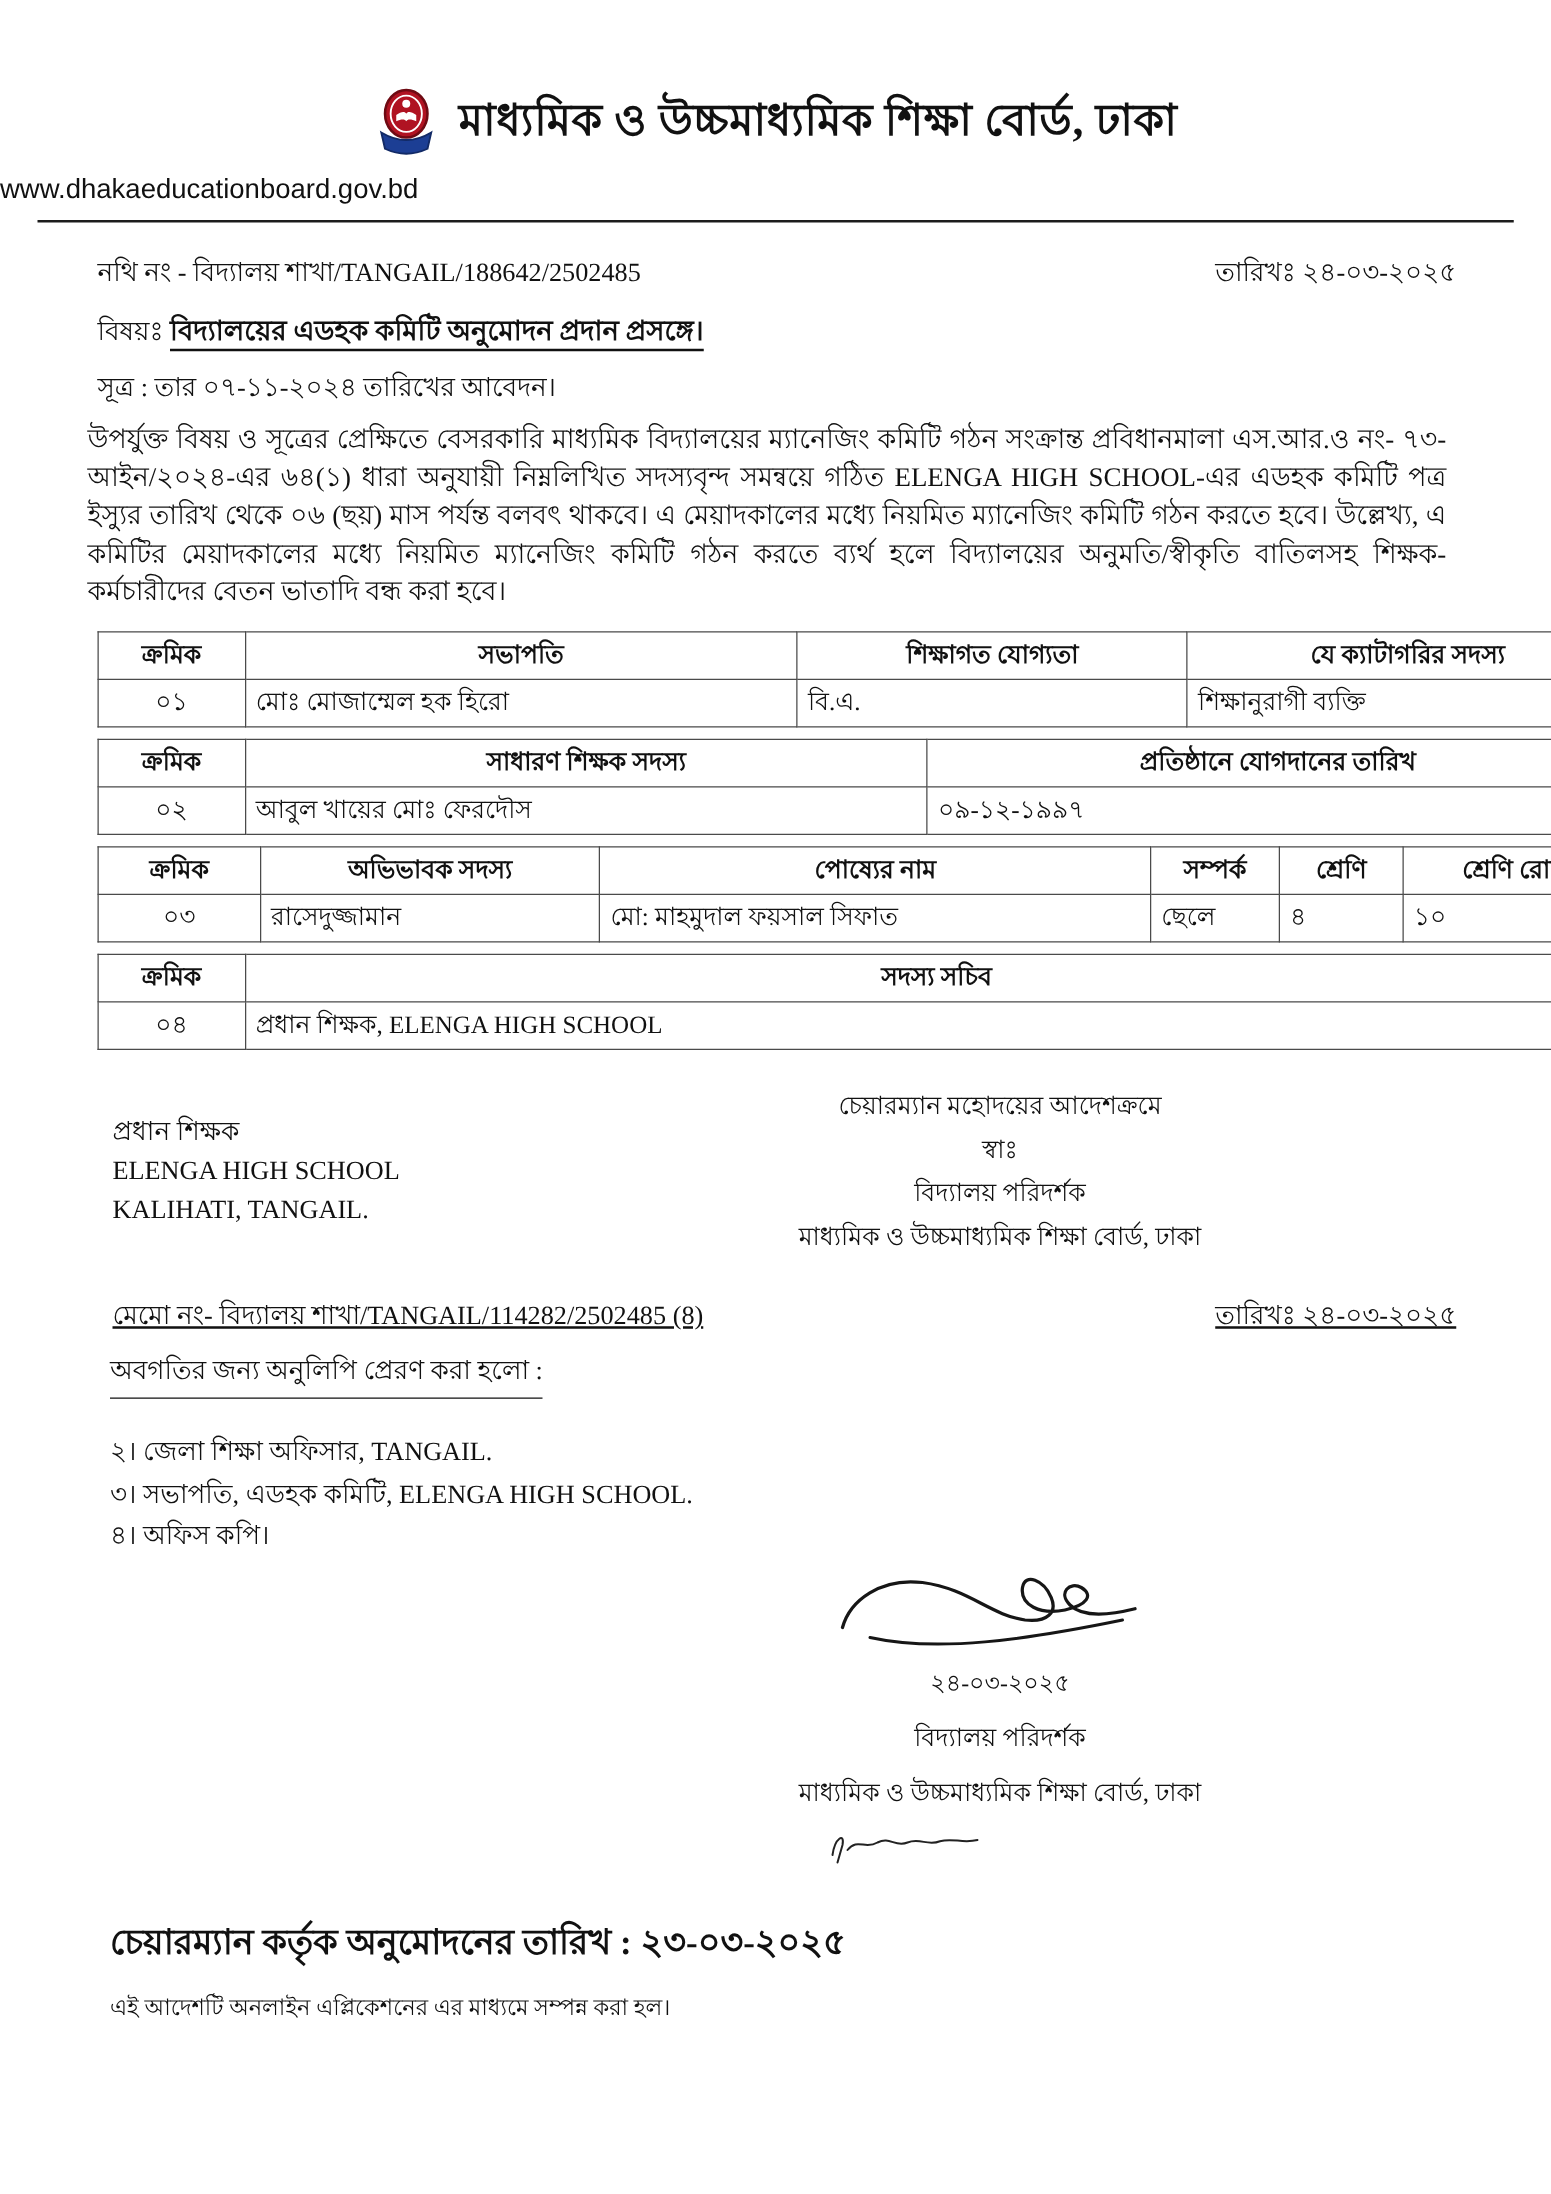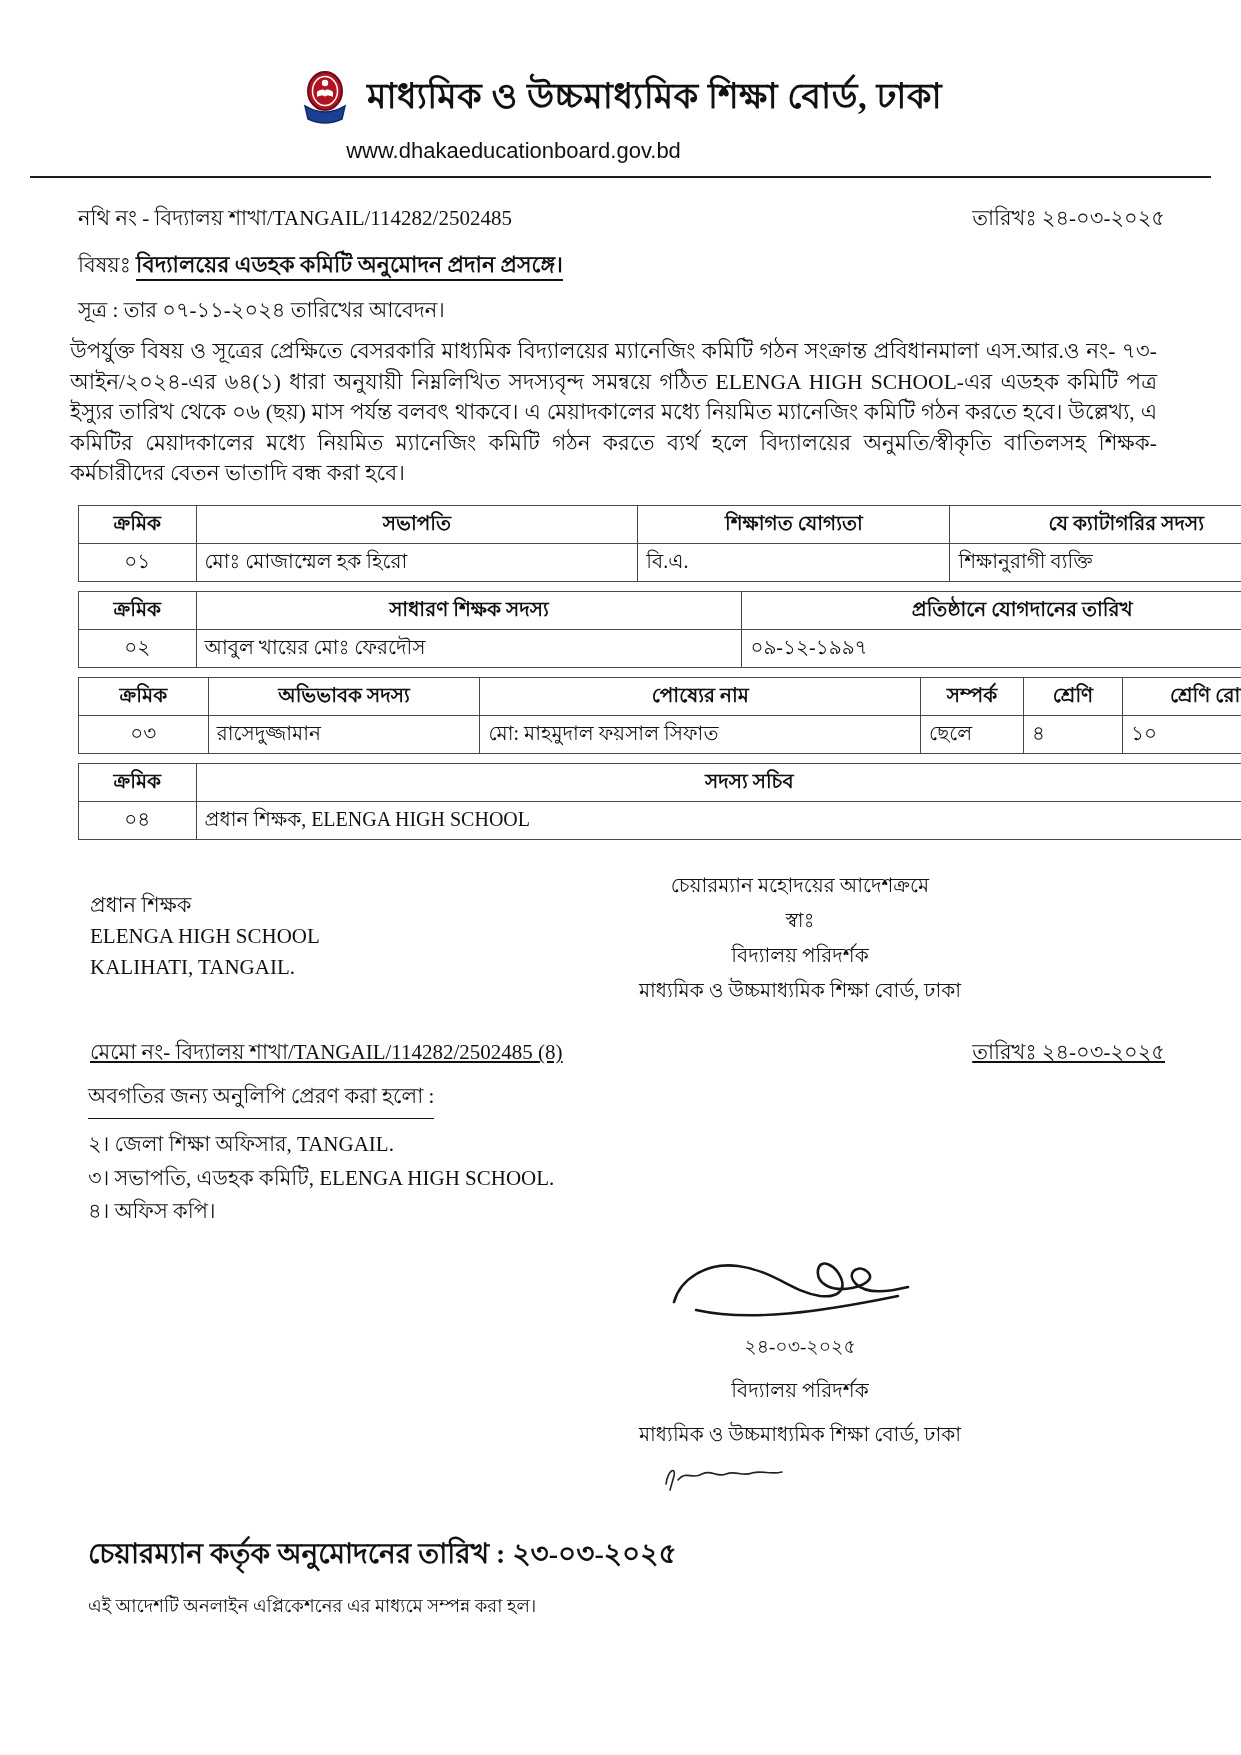--- a/index.html
+++ b/index.html
@@ -8,21 +8,21 @@
     width:1241px; height:1755px; position:relative; overflow:hidden;
     font-family:"Liberation Serif", "DejaVu Serif", serif;
     color:#111;
   }
   .abs { position:absolute; }
 
   
   .header-row { top:68px; left:0; width:1241px; display:flex; align-items:center; justify-content:center; gap:16px; }
   .logo { width:52px; height:60px; flex:0 0 auto; }
   .org-name { font-size:35px; font-weight:bold; letter-spacing:0.5px; }
-  .website { top:138px; left:0; width:1027px; text-align:center; font-size:22px; font-family:"Liberation Sans","DejaVu Sans",sans-serif; }
+  .website { top:138px; left:0; width:1027px; font-size:22px; font-family:"Liberation Sans","DejaVu Sans",sans-serif; }
   .divider { top:176px; left:30px; width:1181px; border-top:2px solid #1c1c1c; }
 
   
   .ref-row { top:202px; left:78px; width:1087px; display:flex; justify-content:space-between; font-size:21px; }
   .subject-row { top:247px; left:78px; width:1087px; font-size:21px; }
   .subject-strong { font-weight:bold; font-size:22px; border-bottom:2px solid #111; padding-bottom:2px; }
   .source-row { top:294px; left:78px; width:1087px; font-size:21px; }
 
   
   .body-para { top:336px; left:70px; width:1087px; font-size:21.5px; line-height:30.5px; text-align:justify; }
@@ -37,21 +37,21 @@
 
   
   .sig-left { top:890px; left:90px; font-size:21px; line-height:31px; }
   .sig-right { top:868px; left:600px; width:400px; text-align:center; font-size:20px; line-height:35px; }
 
   
   .memo-row { top:1036px; left:90px; width:1075px; display:flex; justify-content:space-between; font-size:21px;text-decoration:underline; }
 
   
   .copies { top:1080px; left:88px; font-size:21px; }
-  .copies-heading { display:inline-block; border-bottom:1.5px solid #111; padding-bottom:3px; margin-bottom:9px; }
+  .copies-heading { display:inline-block; border-bottom:1.5px solid #111; padding-bottom:3px; margin-bottom:26px; }
   .copies-item { line-height:33.5px; }
 
   
   .sign-block { top:1240px; left:590px; width:420px; text-align:center; }
   .scribble { width:280px; height:88px; display:block; margin:0 auto; }
   .sign-date { font-size:19px; margin-top:4px; }
   .sign-title { font-size:20px; margin-top:11px; }
   .sign-org { font-size:20px; margin-top:11px; }
   .initials { width:140px; height:32px; display:block; margin:8px auto 0 68px; }
 
@@ -70,21 +70,21 @@
     <path d="M18 24 C 22 21, 25 21, 26 23 C 27 21, 30 21, 34 24 L 34 29 C 30 27, 27 27, 26 29 C 25 27, 22 27, 18 29 Z" fill="#ffffff"></path>
     <circle cx="26" cy="15" r="3.2" fill="#ffffff"></circle>
     <path d="M6 38 Q 26 50 46 38 L 43 51 Q 26 59 9 51 Z" fill="#1c3e94" stroke="#122a66" stroke-width="1.5"></path>
   </svg>
   <div class="org-name">মাধ্যমিক ও উচ্চমাধ্যমিক শিক্ষা বোর্ড, ঢাকা</div>
 </div>
 <div class="abs website">www.dhakaeducationboard.gov.bd</div>
 <div class="abs divider"></div>
 
 <div class="abs ref-row">
-  <span>নথি নং - বিদ্যালয় শাখা/TANGAIL/114282/2502485</span>
+  <span>নথি নং - বিদ্যালয় শাখা/TANGAIL/188642/2502485</span>
   <span>তারিখঃ ২৪-০৩-২০২৫</span>
 </div>
 
 <div class="abs subject-row">
   <span>বিষয়ঃ </span><span class="subject-strong">বিদ্যালয়ের এডহক কমিটি অনুমোদন প্রদান প্রসঙ্গে।</span>
 </div>
 
 <div class="abs source-row">সূত্র : তার ০৭-১১-২০২৪ তারিখের আবেদন।</div>
 
 <div class="abs body-para">উপর্যুক্ত বিষয় ও সূত্রের প্রেক্ষিতে বেসরকারি মাধ্যমিক বিদ্যালয়ের ম্যানেজিং কমিটি গঠন সংক্রান্ত প্রবিধানমালা এস.আর.ও নং- ৭৩-আইন/২০২৪-এর ৬৪(১) ধারা অনুযায়ী নিম্নলিখিত সদস্যবৃন্দ সমন্বয়ে গঠিত ELENGA HIGH SCHOOL-এর এডহক কমিটি পত্র ইস্যুর তারিখ থেকে ০৬ (ছয়) মাস পর্যন্ত বলবৎ থাকবে। এ মেয়াদকালের মধ্যে নিয়মিত ম্যানেজিং কমিটি গঠন করতে হবে। উল্লেখ্য, এ কমিটির মেয়াদকালের মধ্যে নিয়মিত ম্যানেজিং কমিটি গঠন করতে ব্যর্থ হলে বিদ্যালয়ের অনুমতি/স্বীকৃতি বাতিলসহ শিক্ষক-কর্মচারীদের বেতন ভাতাদি বন্ধ করা হবে।</div>

